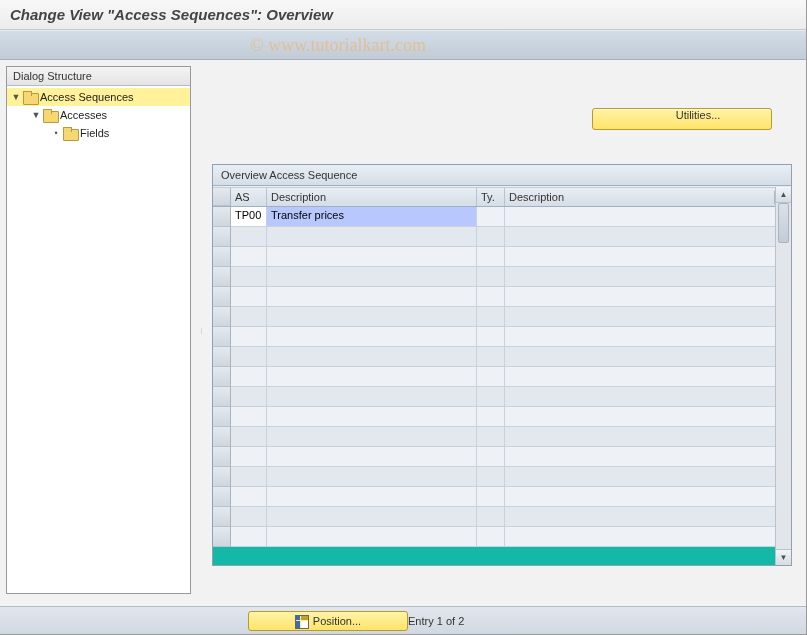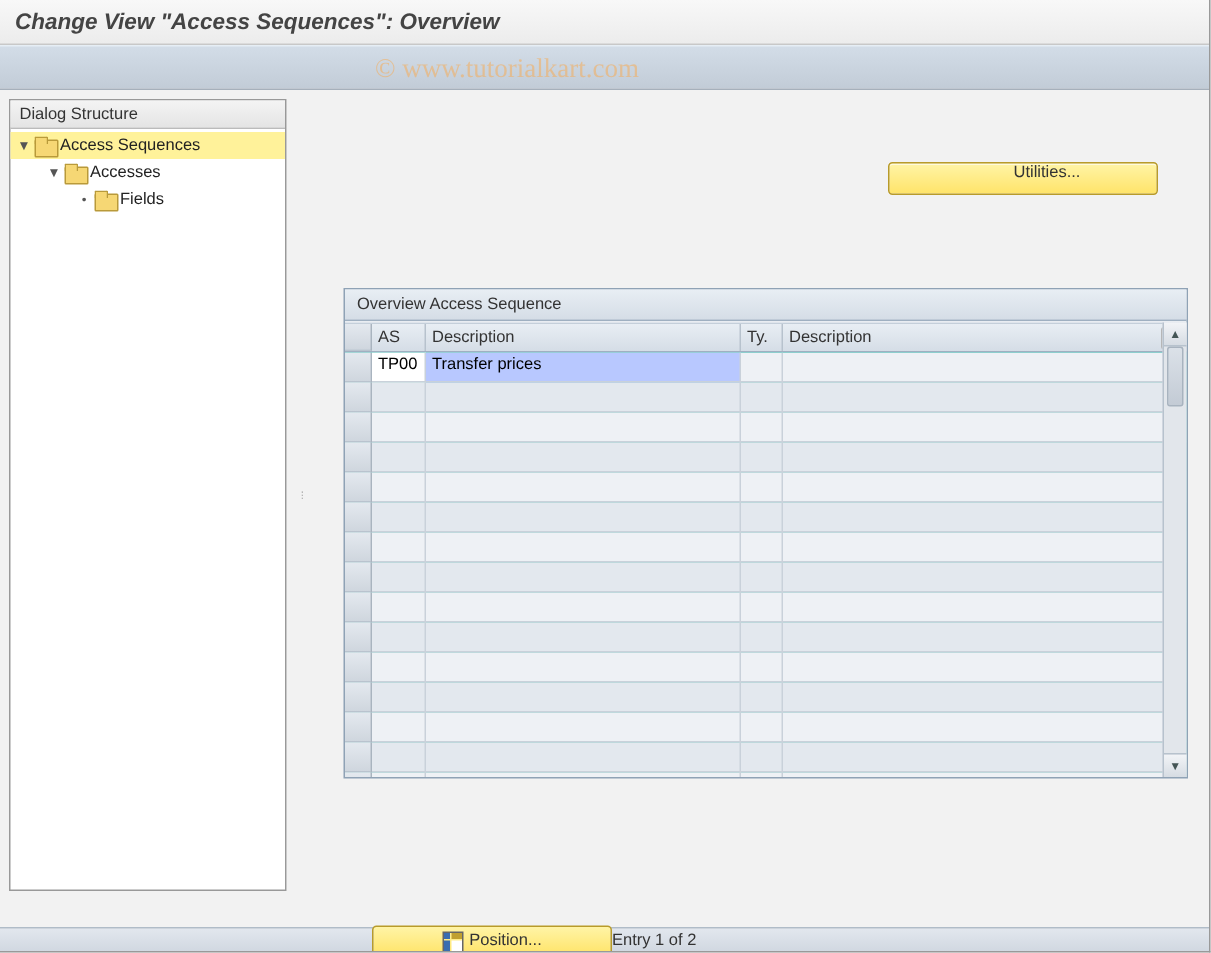--- a/index.html
+++ b/index.html
@@ -131,27 +131,26 @@
     display:flex;
     align-items:flex-start;
     justify-content:center;
     cursor:pointer;
     box-shadow: inset 0 1px 0 #fffbdc;
     padding-left: 32px;
   }
   
   .table-wrap {
     position:absolute;
-    left: 17px;
+    left: 0;
     top: 98px;
     right: 8px;
-    height: 327px;
+    height: 402px;
     background:#e9edf2;
     border:1px solid #8fa2b5;
-    margin-top:28px;
   }
   .table-title {
     background:linear-gradient(#e8eef4,#d5dde6);
     padding:4px 8px;
     border-bottom:1px solid #9fb0c1;
     font-size:11px;
     color:#333;
   }
   .grid {
     position:absolute;
@@ -245,21 +244,21 @@
     position:absolute; left:2px; right:2px;
     background:linear-gradient(#dbe1e8,#c3cbd5);
     border:1px solid #a8b3bf;
     border-radius:2px;
   }
   .vscroll .sb-btn.bottom { border-top:1px solid #b7c2cd; border-bottom:none; }
   
   .footer {
     position:absolute;
     bottom:0; left:0; right:0;
-    height:16px;
+    height:28px;
     background:linear-gradient(#e2e7ee,#d1d8e1);
     border-top:1px solid #b0bcc8;
     display:flex;
     align-items:center;
     padding:0 18px;
   }
   .position-btn {
     margin-left: 230px;
     width: 160px;
     height:20px;

